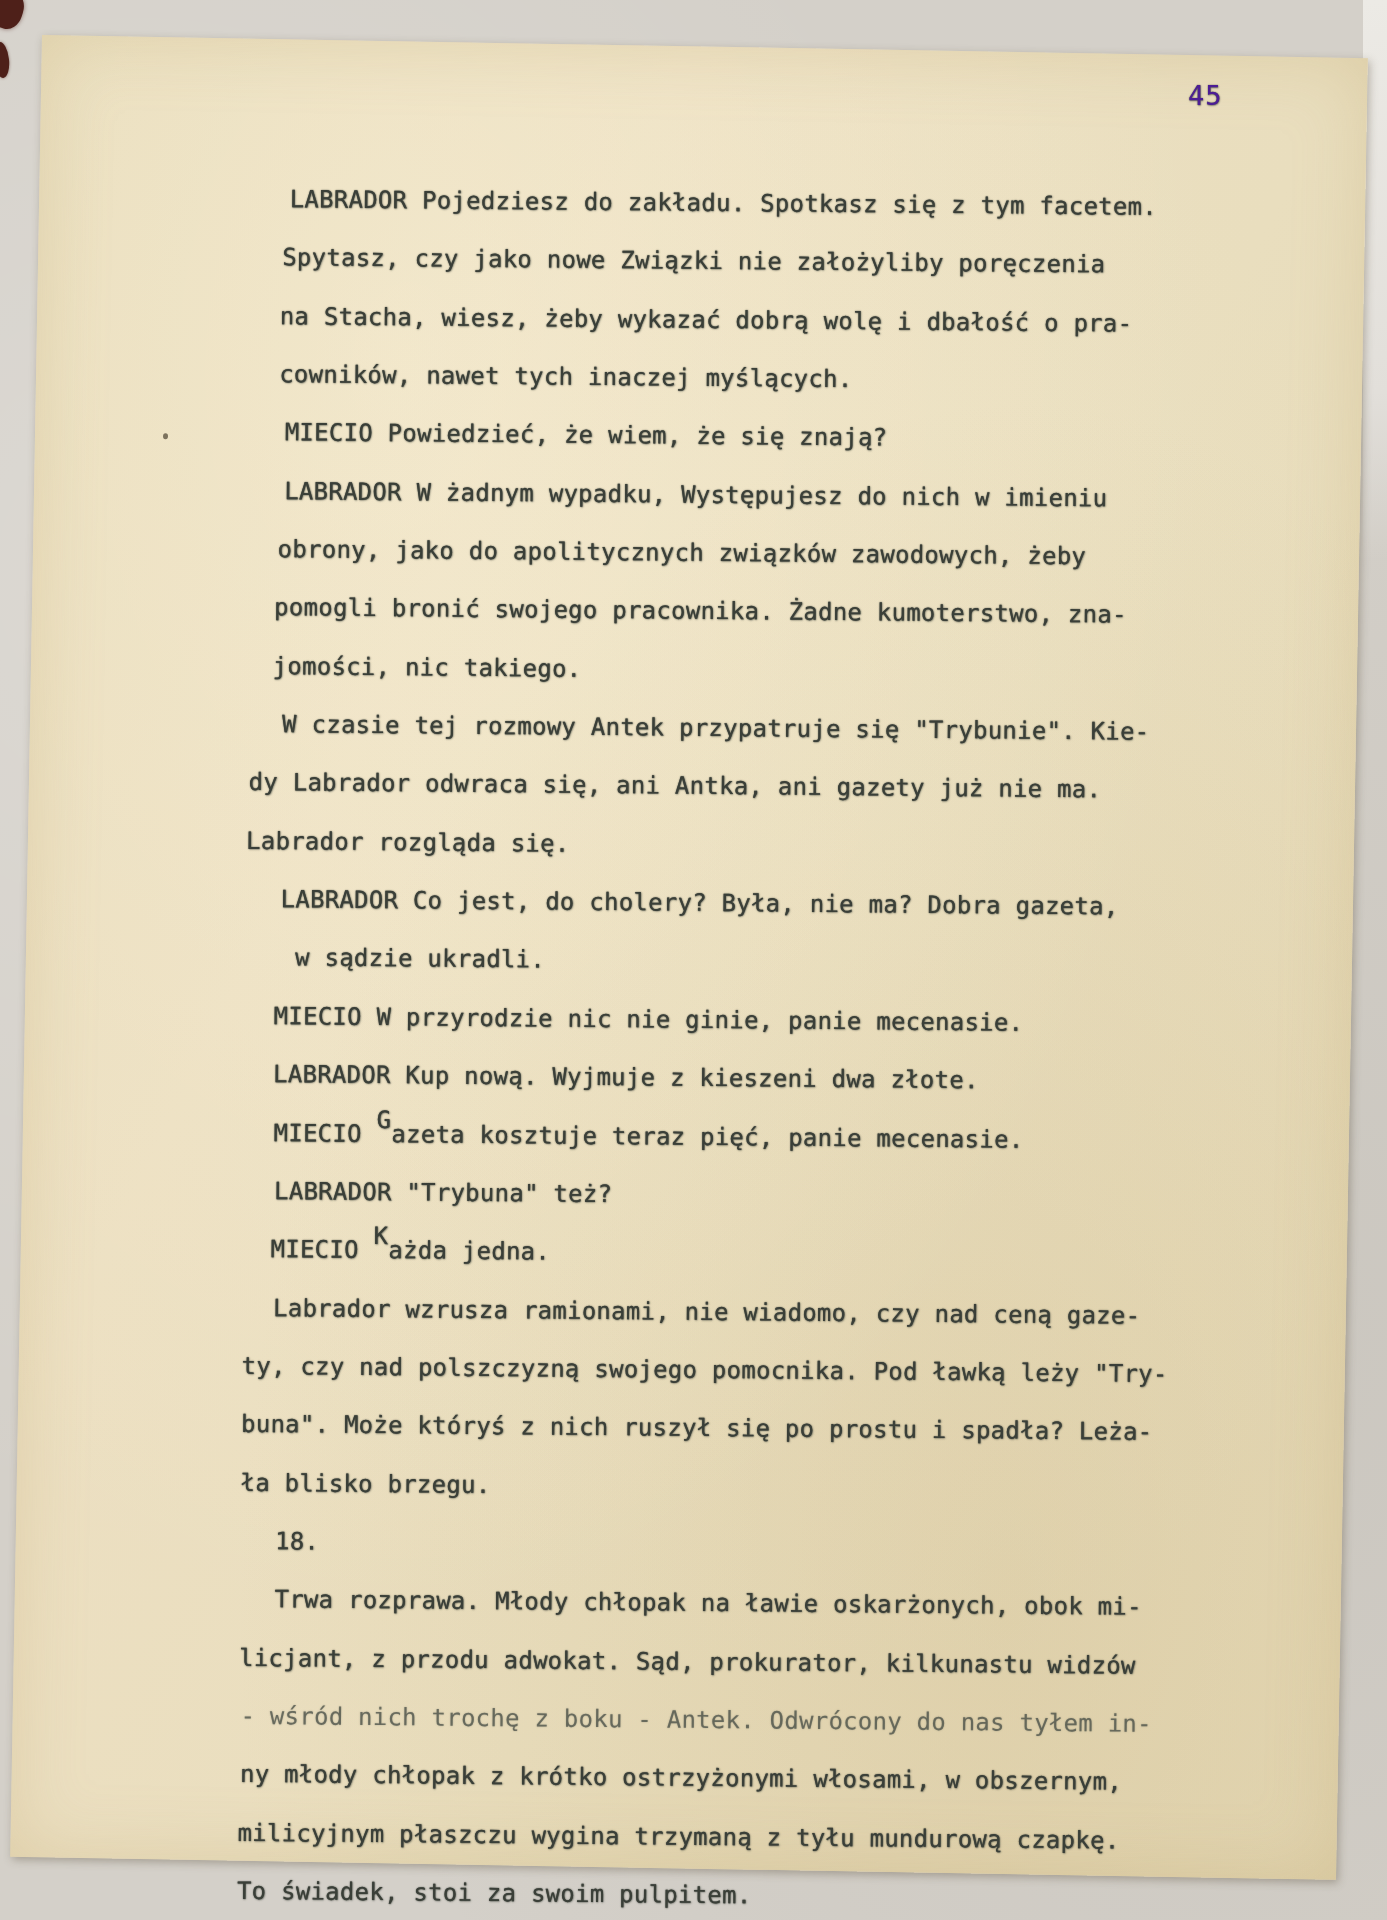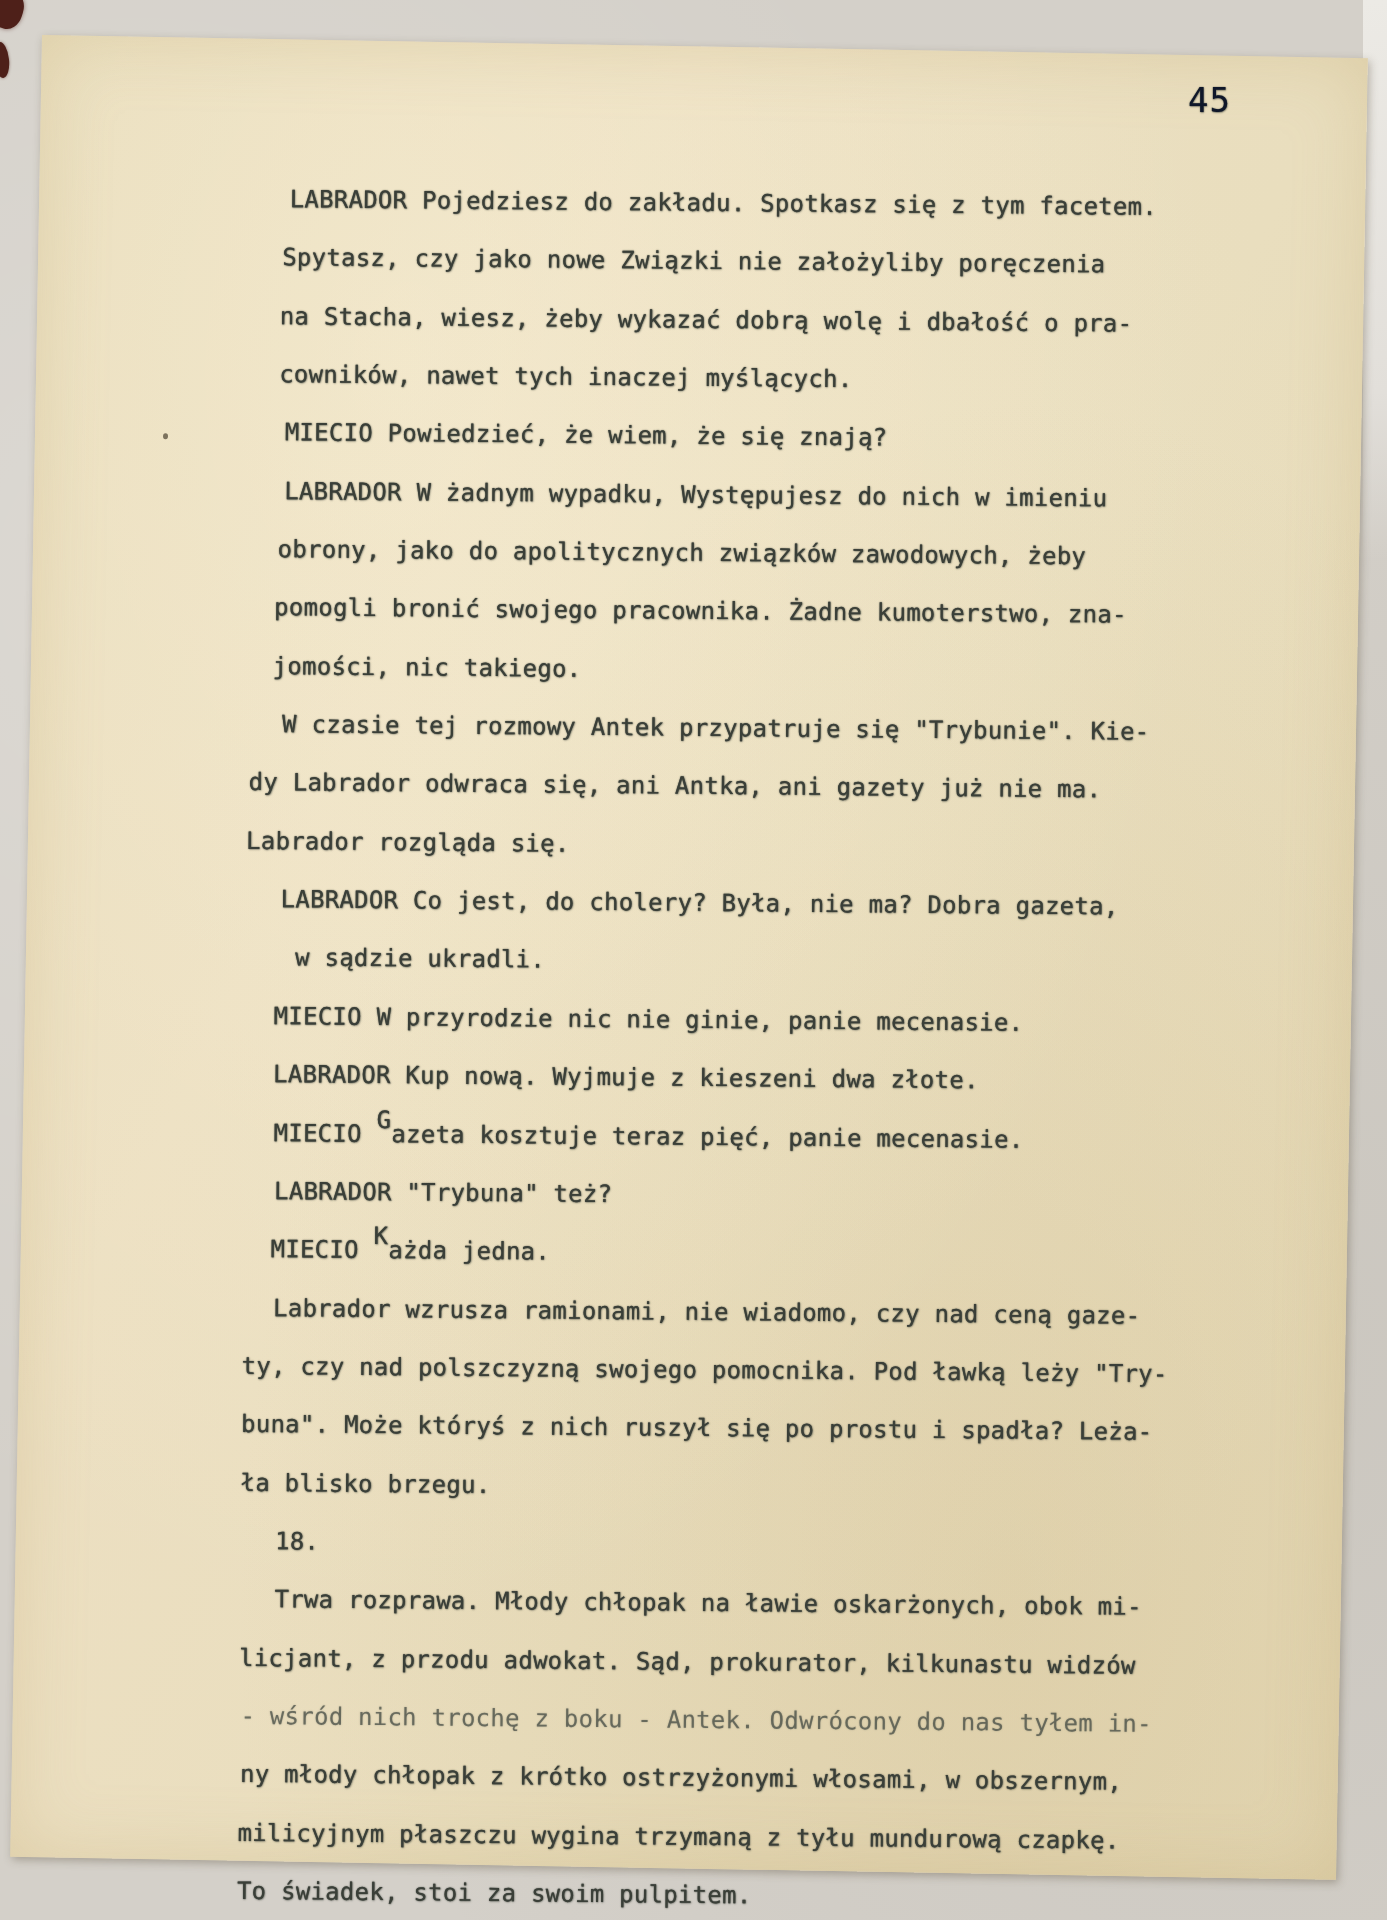--- a/index.html
+++ b/index.html
@@ -29,21 +29,21 @@
       radial-gradient(ellipse at 60% 45%, rgba(240,230,200,0.25), transparent 60%),
       linear-gradient(115deg,#e7dbba,#ecdfc1 30%,#e9debe 60%,#e4d8b5);
     box-shadow:2px 3px 9px rgba(80,70,50,0.35), inset 0 0 70px rgba(186,160,104,0.28);
   }
   .stain{position:absolute;background:#4e2019;}
   .stain.one{left:-7px;top:-9px;width:30px;height:38px;border-radius:45%;transform:rotate(18deg);box-shadow:0 0 4px rgba(78,32,25,0.6);}
   .stain.two{left:-6px;top:42px;width:15px;height:36px;border-radius:50%;transform:rotate(-6deg);box-shadow:0 0 3px rgba(78,32,25,0.6);}
   .speck{position:absolute;left:128px;top:396px;width:5px;height:6px;background:#5f5542;border-radius:50%;opacity:.8;}
   .page-number{
     position:absolute;left:1188px;top:80px;
-    font-size:34px;color:#0f172a;letter-spacing:1px;
+    font-size:27px;color:#4c1d95;letter-spacing:1px;
     text-shadow:0 0 1.3px rgba(59,64,58,0.95), 0.6px 0.6px 1.6px rgba(59,64,58,0.45);
   }
   .textblock{
     position:absolute;left:252px;top:170px;width:940px;
     transform:rotate(0.5deg);transform-origin:top left;
     font-size:24px;color:#3a3f38;
     letter-spacing:0.25px;
   }
   .line{
     white-space:pre;height:58.35px;line-height:58.35px;

